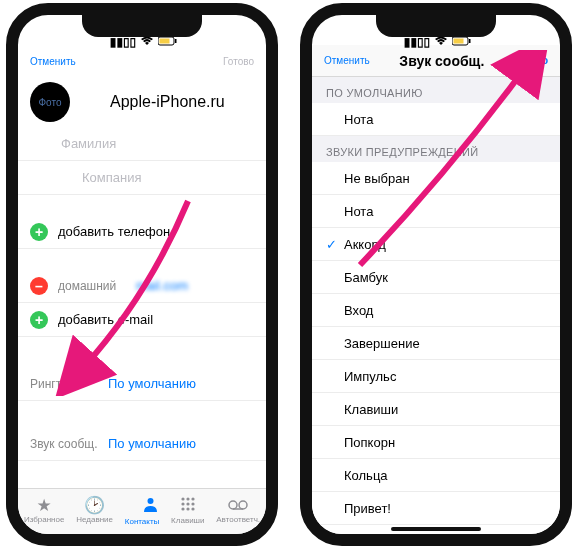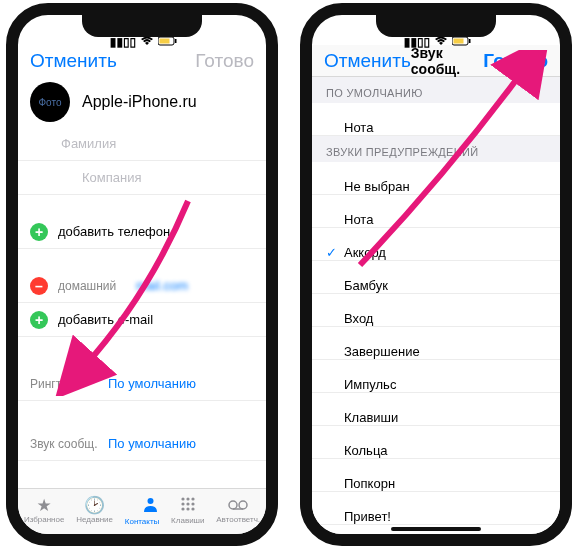--- a/index.html
+++ b/index.html
@@ -34,21 +34,21 @@
   .status-right { display:flex; gap:4px; align-items:center; }
   .signal, .wifi, .batt { display:inline-block; }
   .nav {
     position: absolute; top: 30px; left:0; right:0; height: 32px;
     display: flex; align-items: center; justify-content: space-between;
     padding: 0 12px;
     border-bottom: 1px solid #d8d8d8;
     background:#f9f9f9;
   }
   .phone-left .nav { background:#fff; border-bottom:none; }
-  .nav .link { color: #007aff; font-size: 19px; }
+  .nav .link { color: #007aff; font-size: 10px; }
   .nav .link.dim { color: #b9b9c0; }
   .nav .title { font-size: 14px; font-weight: 600; }
   .content {
     position: absolute; top: 62px; left:0; right:0; bottom: 0;
     overflow: hidden; background: #fff;
   }
   .phone-left .content { bottom: 46px; }
   .row {
     display: flex; align-items:center; min-height: 34px;
     padding: 4px 12px; font-size: 13px;
@@ -57,36 +57,36 @@
   .row.noborder { border-bottom: none; }
   .row .label { color:#888; font-size:12px; width: 78px; flex:0 0 auto; }
   .row .val { color:#007aff; font-size:13px; }
   .row .ph { color: #bcbcc2; font-size:13px; }
   .photo {
     width: 40px; height: 40px; border-radius: 50%;
     background: #000000; color:#4a6fa5; font-size:10px;
     display:flex; align-items:center; justify-content:center; margin-right:12px;
     flex:0 0 auto;
   }
-  .name { font-size: 16px; font-weight:500; }
+  .name { font-size: 16px; font-weight:500;margin-left:28px; }
   .plus, .minus {
     width: 18px; height: 18px; border-radius: 50%;
     display:flex; align-items:center; justify-content:center;
     color:#fff; font-size:14px; font-weight:700; margin-right:10px; flex:0 0 auto;
   }
   .plus { background:#34c759; }
   .minus { background:#ff3b30; }
   .addtxt { font-size:13px; }
   .gap { height: 20px; background:#fff; }
   .section-h {
     background:#f2f2f6; color:#7a7a80; font-size:11px;
     padding: 10px 14px 4px; text-transform: uppercase; letter-spacing:.3px;
   }
   .sound-row {
-    display:flex; align-items:flex-end; height: 33px; padding: 0 14px;
+    display:flex; align-items:center; height: 33px; padding: 0 14px;
     border-bottom: 1px solid #ececec; font-size:13px;
   }
   .check { width:18px; color:#007aff; font-size:13px; }
   .sound-name { flex:1; }
   .tabbar {
     position:absolute; bottom:0; left:0; right:0; height:46px;
     border-top:1px solid #d8d8d8; background:#f8f8f8;
     display:flex; justify-content:space-around; align-items:center;
     padding-bottom: 2px;
   }
@@ -284,25 +284,25 @@
         <div class="sound-row">
           <span class="check"></span>
           <span class="sound-name">Импульс</span>
         </div>
         <div class="sound-row">
           <span class="check"></span>
           <span class="sound-name">Клавиши</span>
         </div>
         <div class="sound-row">
           <span class="check"></span>
+          <span class="sound-name">Попкорн</span>
+        </div>
+        <div class="sound-row">
+          <span class="check"></span>
           <span class="sound-name">Кольца</span>
-        </div>
-        <div class="sound-row">
-          <span class="check"></span>
-          <span class="sound-name">Попкорн</span>
         </div>
         <div class="sound-row">
           <span class="check"></span>
           <span class="sound-name">Привет!</span>
         </div>
         <div class="sound-row">
           <span class="check"></span>
           <span class="sound-name">Синтезатор</span>
         </div>
       </div>

